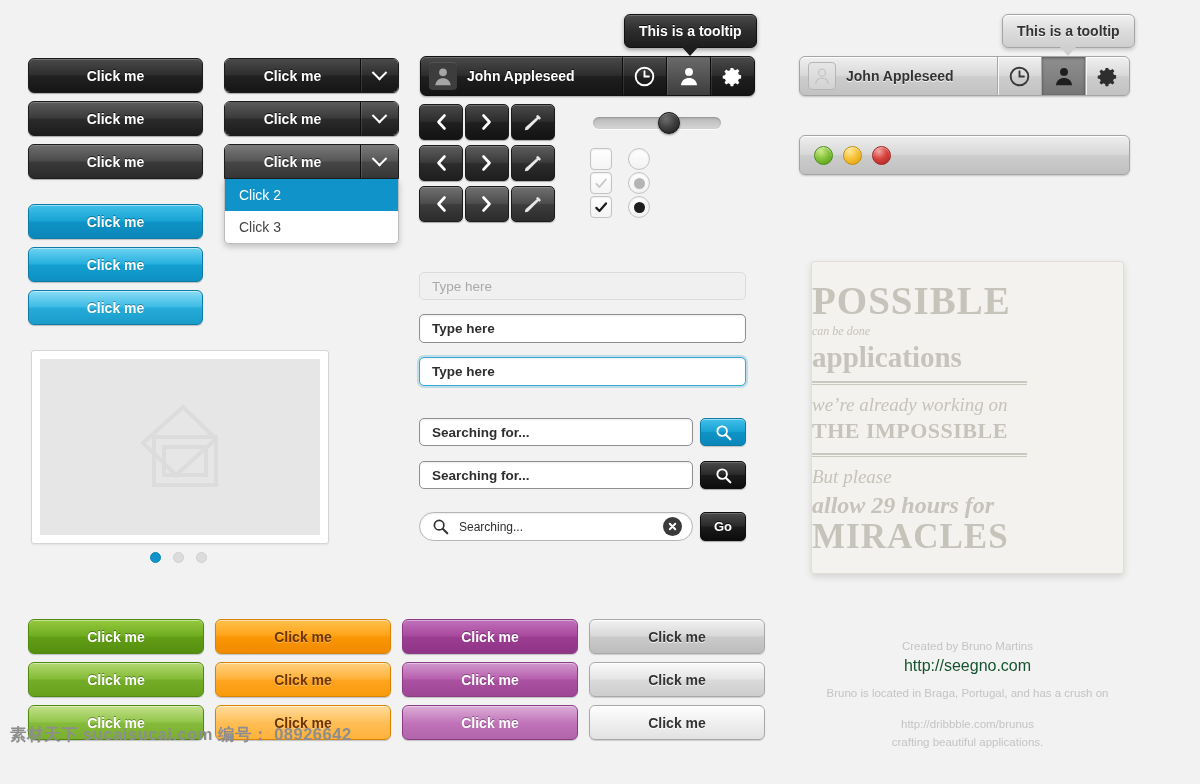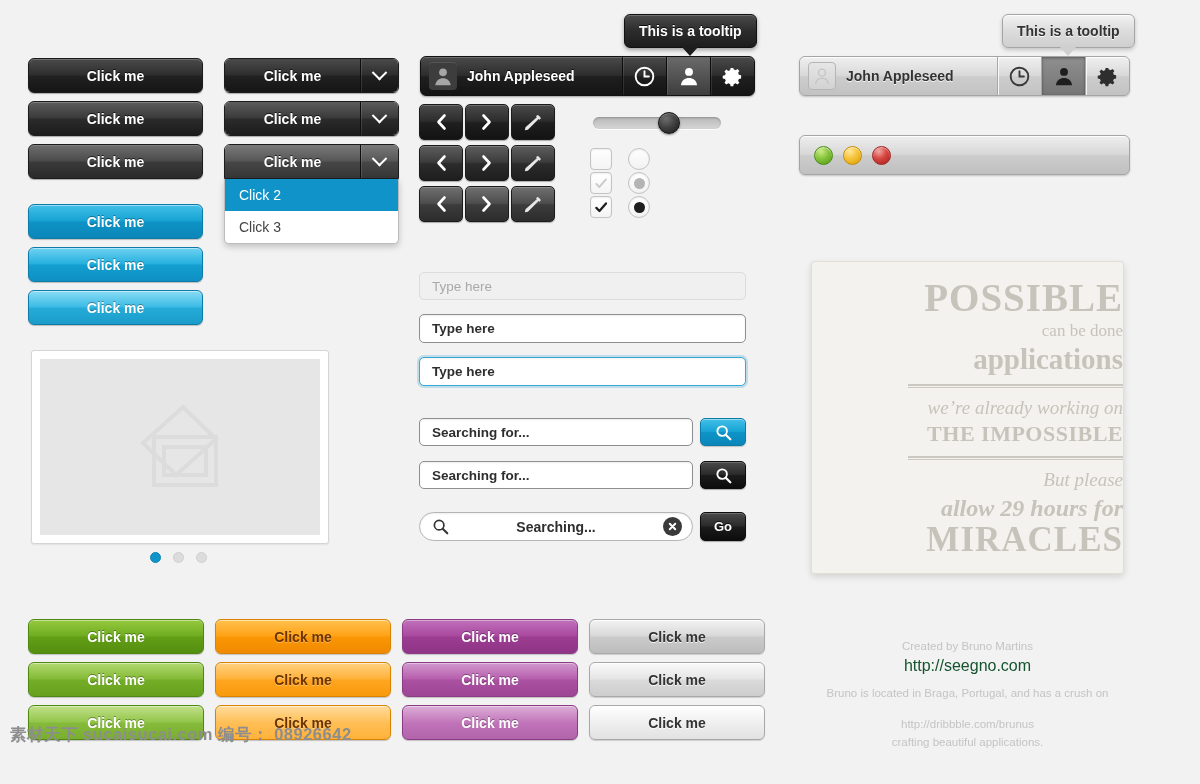--- a/index.html
+++ b/index.html
@@ -184,41 +184,41 @@
   .srch-btn.blue { border:1px solid #0e7ba6;
     background: linear-gradient(to bottom,#42c0e8 0%,#17a3d4 48%,#0e93c6 52%,#0b86b9 100%);
     box-shadow: inset 0 1px 0 rgba(255,255,255,.45), 0 1px 1px rgba(0,0,0,.2); }
   .srch-btn.black { border:1px solid #0e0e0e;
     background: linear-gradient(to bottom,#4a4a4a 0%,#2a2a2a 48%,#1b1b1b 52%,#0c0c0c 100%);
     box-shadow: inset 0 1px 0 rgba(255,255,255,.2), 0 1px 1px rgba(0,0,0,.3); }
 
   .pill { position:absolute; border-radius:18px; background:#fff; border:1px solid #b5b5b5;
           display:flex; align-items:center; gap:10px; padding:0 10px 0 12px;
           box-shadow: inset 0 1px 2px rgba(0,0,0,.07); }
-  .pill .txt { flex:1; font-size:14px; font-weight:bold; color:#2e2e2e;text-align:center; }
+  .pill .txt { flex:1; font-size:12px; font-weight:normal; color:#2e2e2e; }
   .clear-x { width:19px; height:19px; border-radius:50%; background:#3a3a3a;
              display:flex; align-items:center; justify-content:center; cursor:pointer; }
 
   
   .imgbox { position:absolute; background:#fff; border:1px solid #d5d5d5; border-radius:3px;
             padding:8px; box-shadow:0 1px 2px rgba(0,0,0,.07); }
   .imgbox .inner { width:100%; height:100%; background:#e6e6e6;
                    display:flex; align-items:center; justify-content:center; }
   .dots { position:absolute; display:flex; gap:12px; }
   .dot-pg { width:11px; height:11px; border-radius:50%; background:#dcdcdc;
             border:1px solid #cfcfcf; cursor:pointer; }
   .dot-pg.active { background:#0f93c8; border-color:#0d85b4; }
 
   
   .poster { position:absolute; background:#f4f2ee; border:1px solid #e2ded6;
             border-radius:3px; box-shadow:0 3px 7px rgba(0,0,0,.13);
-            display:flex; flex-direction:column; align-items:flex-end; justify-content:center;
+            display:flex; flex-direction:column; align-items:flex-start; justify-content:center;
             color:#c6c3bb; text-align:center; }
   .p-l1 { font-family:"Liberation Serif", serif; font-weight:bold; font-size:39px; letter-spacing:1px; line-height:1; }
-  .p-l2 { font-family:"Liberation Serif", serif; font-size:17px; margin-top:4px; }
+  .p-l2 { font-family:"Liberation Serif", serif; font-style:italic; font-size:12px; margin-top:4px; }
   .p-l3 { font-family:"Liberation Serif", serif; font-weight:bold; font-size:29px; margin-top:3px; line-height:1.05; }
   .p-rule { width:215px; height:4px; border-top:2px solid #cbc8c0; border-bottom:1px solid #cbc8c0; margin:9px 0; }
   .p-l4 { font-family:"Liberation Serif", serif; font-style:italic; font-size:19px; }
   .p-l5 { font-family:"Liberation Serif", serif; font-weight:bold; font-size:22px; letter-spacing:.5px; margin-top:2px; }
   .p-l6 { font-family:"Liberation Serif", serif; font-style:italic; font-size:19px; }
   .p-l7 { font-family:"Liberation Serif", serif; font-style:italic; font-weight:bold; font-size:24px; margin-top:4px; }
   .p-l8 { font-family:"Liberation Serif", serif; font-weight:bold; font-size:35px; letter-spacing:1px; line-height:1; }
 
   
   .winbar { position:absolute; border-radius:6px; border:1px solid #a5a5a5;

